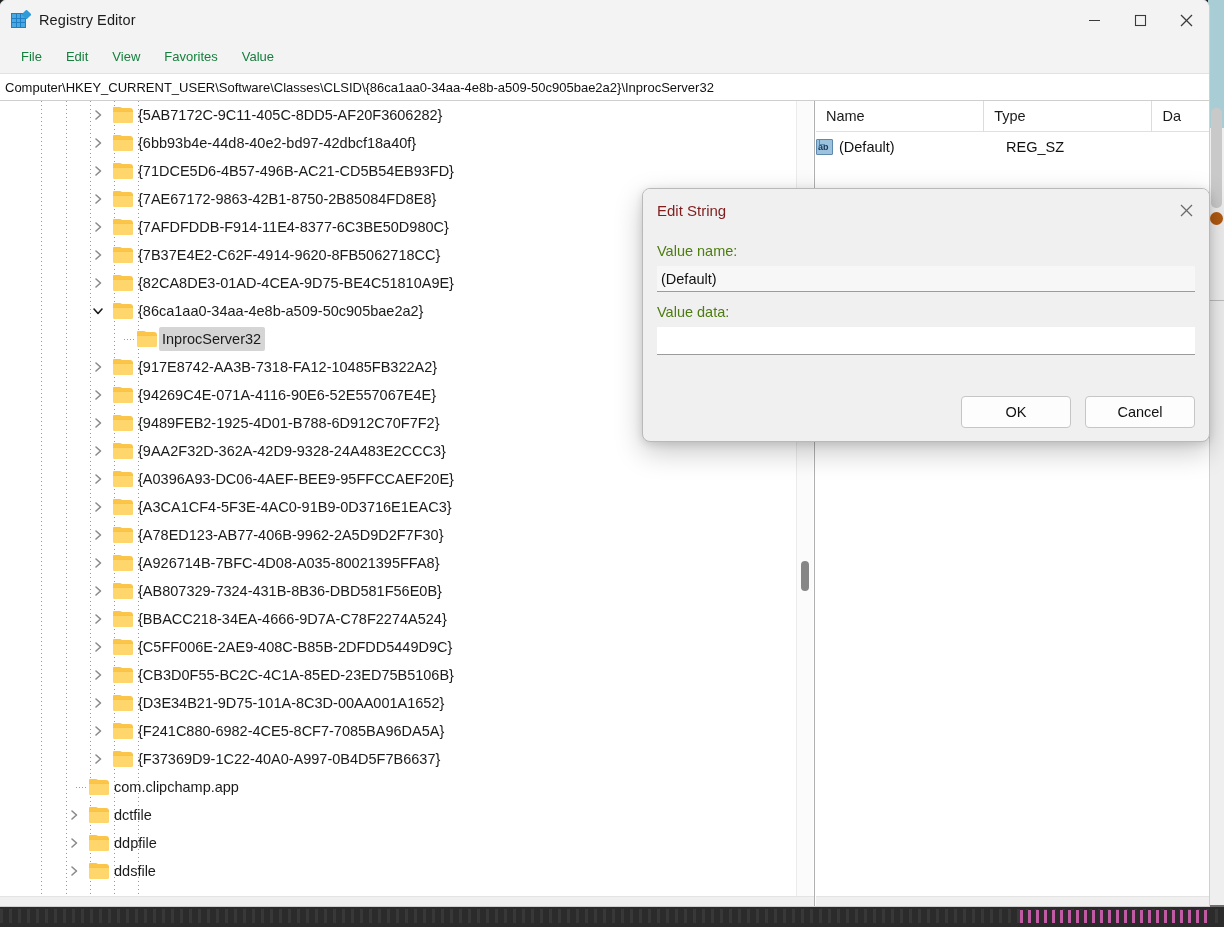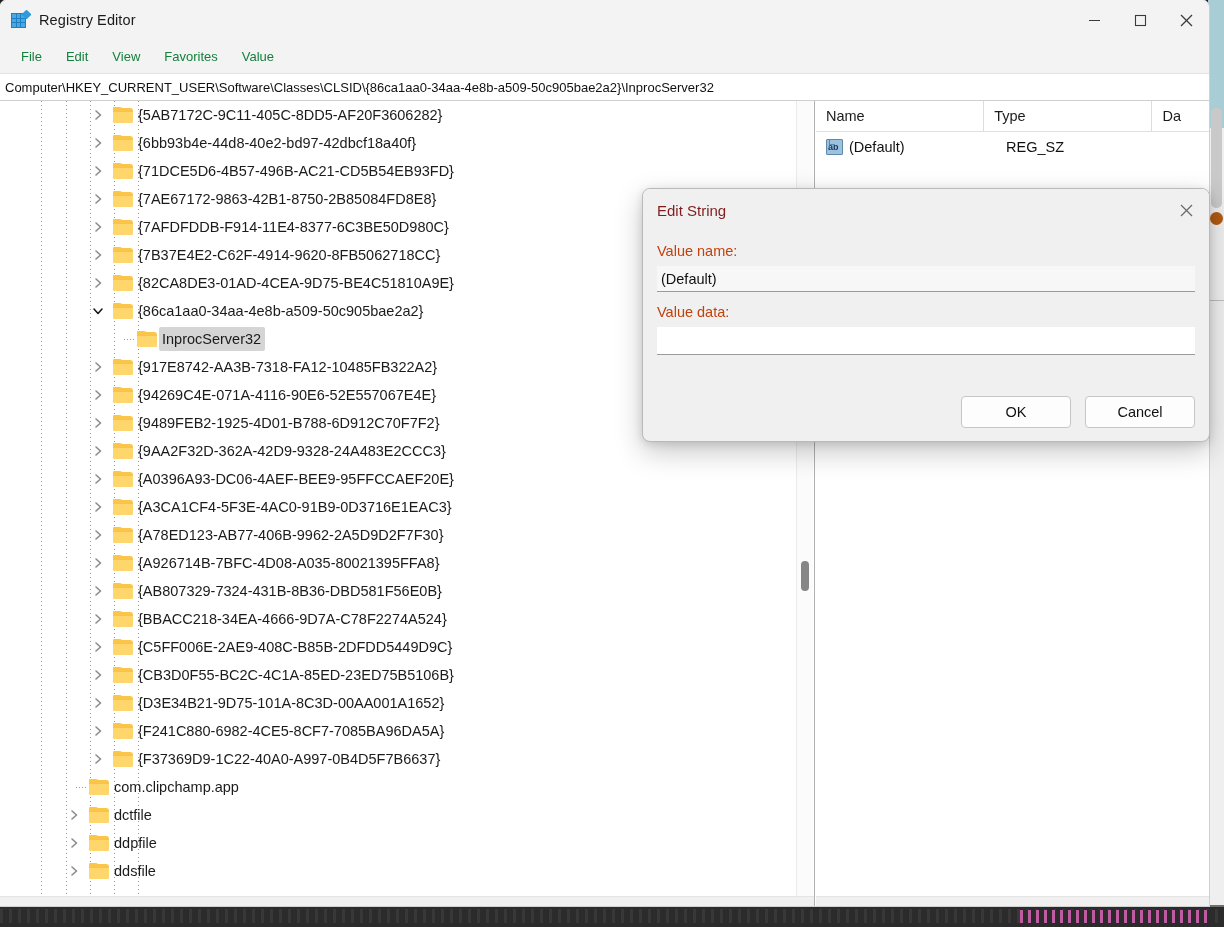--- a/index.html
+++ b/index.html
@@ -327,21 +327,21 @@
   }
   .list-row .cell {
     font-size: 14.5px;
     color: #111;
     box-sizing: border-box;
     white-space: nowrap;
     overflow: hidden;
     display: flex;
     align-items: center;
   }
-  .list-row .cell.c1 { width: 180px; padding-left: 10px; }
+  .list-row .cell.c1 { width: 180px; }
   .list-row .cell.c2 { width: 180px; padding-left: 10px; }
   .ab-icon {
     width: 17px; height: 16px;
     margin-right: 6px;
     position: relative;
     flex: 0 0 auto;
     background: #9cc2dd;
     border: 1px solid #5d89ad;
     border-radius: 1px;
     box-sizing: border-box;
@@ -397,21 +397,21 @@
     position: absolute;
     right: 0; top: 0;
     width: 46px; height: 42px;
     display: flex; align-items: center; justify-content: center;
     color: #6a6a6a;
     border-top-right-radius: 8px;
   }
   .dialog .body { padding: 0 14px; }
   .dialog .flabel {
     font-size: 14.5px;
-    color: #c2410c;
+    color: #4d7c0f;
     margin-top: 12px;
     margin-bottom: 7px;
   }
   .dialog .finput {
     height: 26px;
     background: #f7f7f7;
     border: none;
     border-bottom: 1px solid #9b9b9b;
     font-size: 14.5px;
     color: #111;

